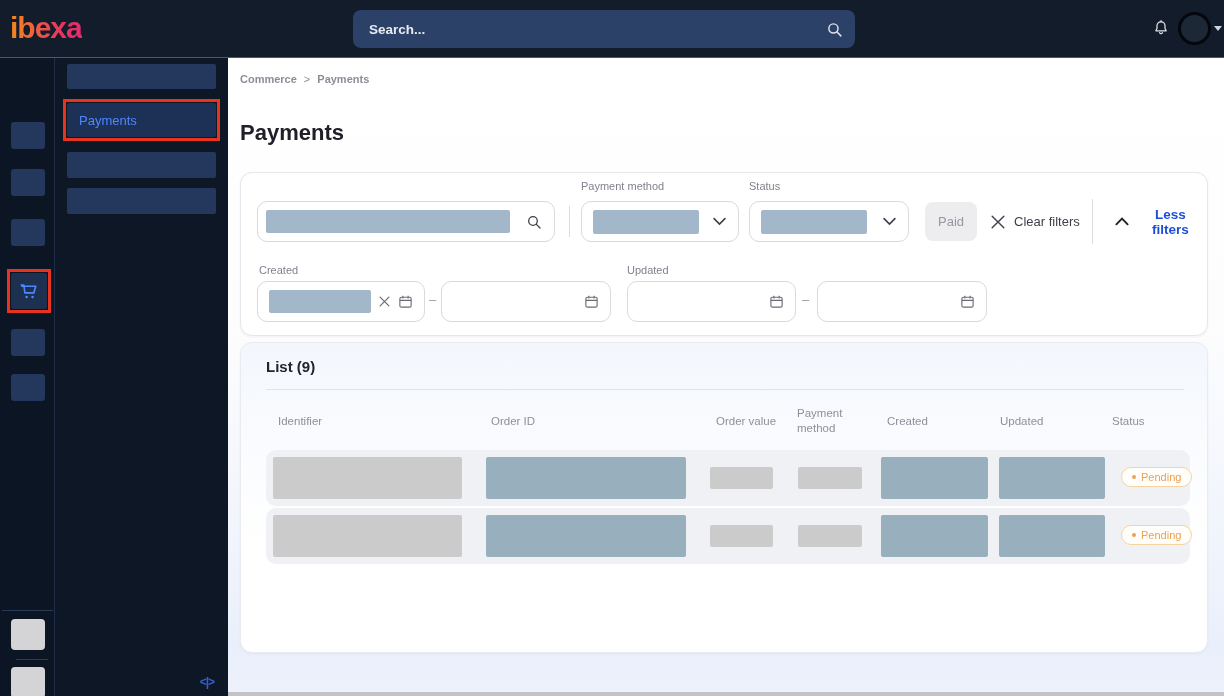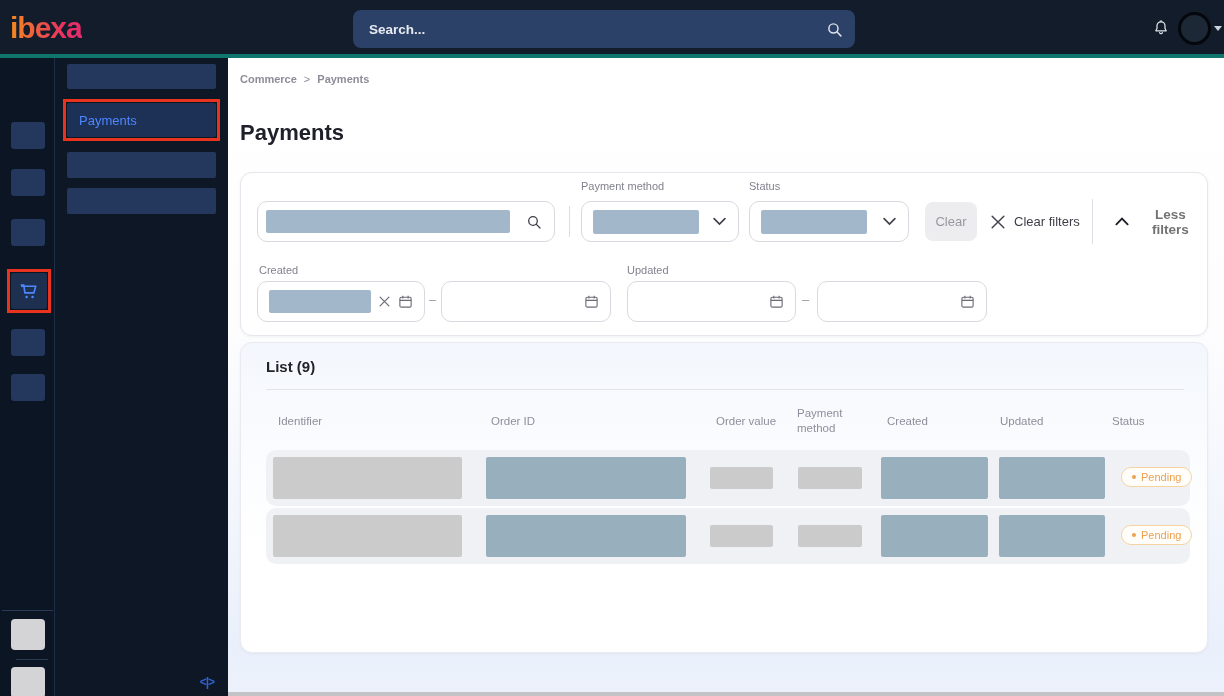--- a/index.html
+++ b/index.html
@@ -1,20 +1,20 @@
 <!DOCTYPE html>
 <html><head>
 <meta charset="utf-8">
 <style>
   html,body{margin:0;padding:0;}
   body{font-family:"Liberation Sans","DejaVu Sans",sans-serif;background:#fff;}
   .stage{position:relative;width:1224px;height:696px;overflow:hidden;background:#fff;}
 
   
-  .topbar{position:absolute;left:0;top:0;width:1224px;height:58px;background:#131c2b;border-bottom:4px solid #0f766e;box-sizing:border-box;}
+  .topbar{position:absolute;left:0;top:0;width:1224px;height:58px;background:#131c2b;border-bottom:1px solid #0f766e;box-sizing:border-box;}
   .logo{position:absolute;left:10px;top:9px;font-size:30px;font-weight:800;letter-spacing:-1px;color:#ed4a56;line-height:38px;text-decoration:none;}
   @supports ((-webkit-background-clip:text) or (background-clip:text)){
     .logo{background:linear-gradient(90deg,#f28a1e 0%,#ef5b43 38%,#e73360 72%,#e62c6b 100%);-webkit-background-clip:text;background-clip:text;-webkit-text-fill-color:transparent;color:transparent;}
   }
   .gsearch{position:absolute;left:353px;top:10px;width:502px;height:38px;background:#2b4168;border-radius:8px;display:flex;align-items:center;box-sizing:border-box;padding:0 12px 0 14px;}
   .gsearch input{flex:1;background:transparent;border:none;outline:none;color:#fff;font-size:13.5px;font-weight:600;font-family:inherit;}
   .gsearch input::placeholder{color:#f2f4f8;opacity:.95;}
   .bell{position:absolute;left:1151px;top:17px;width:20px;height:22px;background:transparent;border:none;padding:0;cursor:pointer;}
   .avatar{position:absolute;left:1178px;top:12px;width:33px;height:33px;border-radius:50%;background:#1d2836;border:3px solid #04070c;box-sizing:border-box;}
   .caret{position:absolute;left:1214px;top:26px;width:0;height:0;border-left:4px solid transparent;border-right:4px solid transparent;border-top:5px solid #cfd4dc;}
@@ -43,21 +43,21 @@
   .card{position:absolute;left:12px;width:968px;background:#fff;border:1px solid #e6e6ec;border-radius:12px;box-sizing:border-box;box-shadow:0 1px 3px rgba(20,30,60,.05);}
   .filter-card{top:114px;height:164px;}
   .list-card{top:284px;height:311px;background:linear-gradient(180deg,#f3f7fd 0%,#fbfcfe 38%,#ffffff 68%);border-color:#eaeaf0;}
 
   .flabel{position:absolute;font-size:11px;color:#82828f;}
   .fbox{position:absolute;height:41px;border:1px solid #d9d9df;border-radius:10px;background:#fff;box-sizing:border-box;display:flex;align-items:center;cursor:pointer;}
   .redact{background:#a2b8ca;border-radius:2px;}
   .vdiv{position:absolute;width:1px;background:#dcdce2;}
   .apply{position:absolute;left:684px;top:29px;width:52px;height:39px;background:#ededf0;border:none;border-radius:8px;font-size:13px;color:#97979f;font-family:inherit;cursor:pointer;}
   .clearf{position:absolute;left:744px;top:29px;height:39px;display:flex;align-items:center;gap:9px;background:transparent;border:none;font-size:13px;color:#3e3e49;font-family:inherit;cursor:pointer;}
-  .lessf{position:absolute;left:868px;top:29px;height:39px;display:flex;align-items:center;gap:11px;background:transparent;border:none;font-size:13.5px;font-weight:700;color:#737373;font-family:inherit;cursor:pointer;}
+  .lessf{position:absolute;left:868px;top:29px;height:39px;display:flex;align-items:center;gap:11px;background:transparent;border:none;font-size:13.5px;font-weight:700;color:#1d4ed8;font-family:inherit;cursor:pointer;}
   .dash{position:absolute;top:119px;color:#9a9aa5;font-size:13px;}
 
   .ltitle{position:absolute;left:25px;top:15px;font-size:15px;font-weight:700;color:#23232b;margin:0;}
   .ldiv{position:absolute;left:25px;top:46px;width:918px;height:1px;background:#e3e3e9;}
   .th{position:absolute;top:72px;font-size:11.5px;color:#8f8f9c;}
   .th.wrap{top:63px;width:58px;line-height:1.3;}
   .trow{position:absolute;left:25px;width:924px;height:56px;background:#f0f1f4;border-radius:10px;cursor:pointer;}
   .cell{position:absolute;border-radius:2px;}
   .cell.big{top:7px;height:42px;}
   .cell.small{top:17px;height:22px;background:#cbcbcb;}
@@ -178,21 +178,21 @@
       <span class="flabel" style="left:508px;top:7px;">Status</span>
       <div class="fbox" style="left:508px;top:28px;width:160px;">
         <span class="redact" style="margin-left:11px;width:106px;height:24px;"></span>
         <span style="margin-left:auto;margin-right:12px;display:flex;">
           <svg viewBox="0 0 12 8" width="13" height="9" fill="none" stroke="#3f3f4a" stroke-width="1.5" stroke-linecap="round">
               <path d="M1 1.3l5 5 5-5"></path>
             </svg>
         </span>
       </div>
 
-      <button class="apply">Clear</button>
+      <button class="apply">Paid</button>
 
       <button class="clearf">
         <span style="display:flex;">
           <svg viewBox="0 0 12 12" width="14" height="14" fill="none" stroke="#3f3f4a" stroke-width="1.2" stroke-linecap="round">
               <path d="M1 1l10 10M11 1L1 11"></path>
             </svg>
         </span>
         <span>Clear filters</span>
       </button>
 

